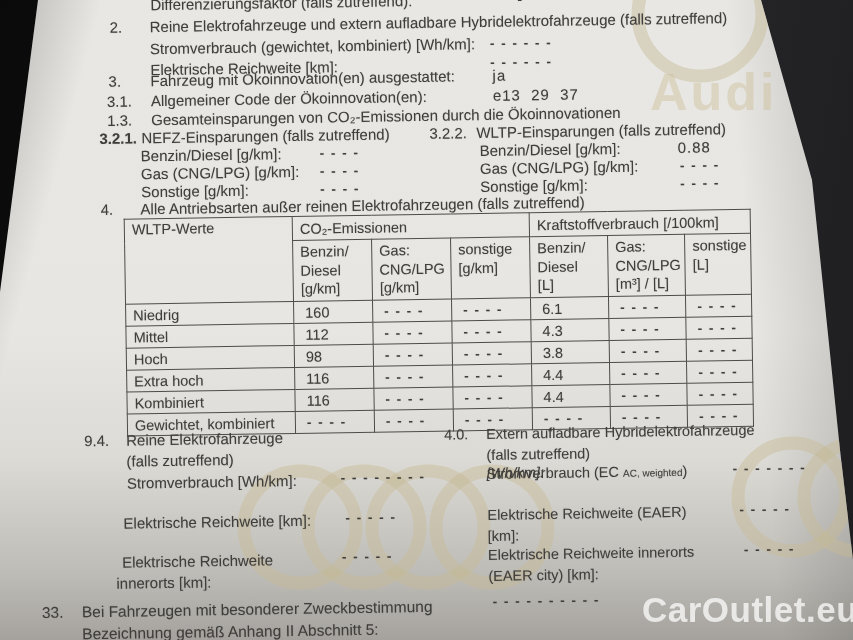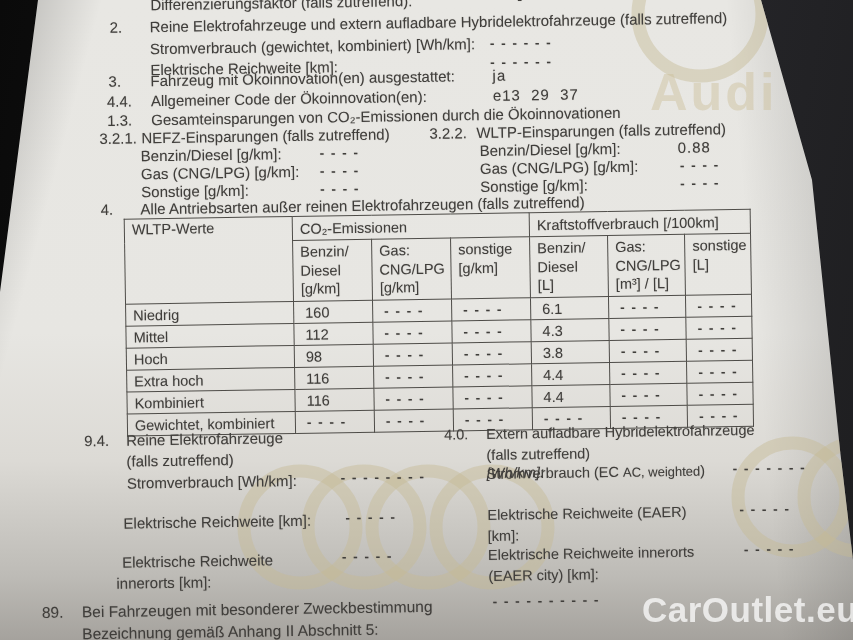--- a/index.html
+++ b/index.html
@@ -29,21 +29,21 @@
     position:absolute;inset:0;
     transform:rotate(-0.9deg);
     transform-origin:420px 300px;
     color:#403e3b;
     text-shadow:0 0 1px rgba(64,62,59,0.30);
   }
   .t{position:absolute;font-size:15px;line-height:19px;white-space:nowrap;}
   .sm{font-size:14.5px;}
   .val{white-space:pre;letter-spacing:1px;}
   .dash{font-weight:bold;letter-spacing:1.5px;font-size:13.5px;}
-  .small-sub{font-size:13px;}
+  .small-sub{font-size:10px;}
   
   table.wtab{
     position:absolute;left:125px;top:214px;
     border-collapse:collapse;table-layout:fixed;
     font-size:14.5px;color:#403e3b;
   }
   .wtab td{
     border:1px solid #4e4c48;
     padding:0 4px 0 7px;vertical-align:middle;overflow:hidden;
   }
@@ -86,28 +86,28 @@
       <div class="t" style="left:154px;top:13px;">Reine Elektrofahrzeuge und extern aufladbare Hybridelektrofahrzeuge (falls zutreffend)</div>
       <div class="t" style="left:154px;top:35px;">Stromverbrauch (gewichtet, kombiniert) [Wh/km]:</div>
       <div class="t dash" style="left:494px;top:35px;">- - - - - -</div>
       <div class="t" style="left:154px;top:56px;">Elektrische Reichweite [km]:</div>
       <div class="t dash" style="left:494px;top:54px;">- - - - - -</div>
 
       <div class="t" style="left:112px;top:67px;">3.</div>
       <div class="t" style="left:154px;top:67px;">Fahrzeug mit Ökoinnovation(en) ausgestattet:</div>
       <div class="t val" style="left:496px;top:67px;">ja</div>
 
-      <div class="t" style="left:110px;top:87px;">4.4.</div>
+      <div class="t" style="left:110px;top:87px;">3.1.</div>
       <div class="t" style="left:154px;top:87px;">Allgemeiner Code der Ökoinnovation(en):</div>
       <div class="t val" style="left:496px;top:87px;">e13  29  37</div>
 
       <div class="t" style="left:110px;top:106px;">1.3.</div>
       <div class="t" style="left:154px;top:106px;">Gesamteinsparungen von CO₂-Emissionen durch die Ökoinnovationen</div>
 
-      <div class="t" style="left:102px;top:124px;">3.2.1.</div>
+      <div class="t" style="left:102px;top:124px;font-weight:bold;">3.2.1.</div>
       <div class="t" style="left:144px;top:124px;">NEFZ-Einsparungen (falls zutreffend)</div>
       <div class="t" style="left:432px;top:124px;">3.2.2.</div>
       <div class="t" style="left:479px;top:124px;">WLTP-Einsparungen (falls zutreffend)</div>
 
       <div class="t" style="left:143px;top:142px;">Benzin/Diesel [g/km]:</div>
       <div class="t dash" style="left:322px;top:142px;">- - - -</div>
       <div class="t" style="left:143px;top:160px;">Gas (CNG/LPG) [g/km]:</div>
       <div class="t dash" style="left:322px;top:160px;">- - - -</div>
       <div class="t" style="left:143px;top:178px;">Sonstige [g/km]:</div>
       <div class="t dash" style="left:322px;top:178px;">- - - -</div>
@@ -247,21 +247,21 @@
       <div class="t sm" style="left:484px;top:465px;font-style:italic;">[Wh/km]:</div>
 
       <div class="t sm" style="left:484px;top:507px;"><span>Elektrische Reichweite (EAER)</span></div>
       <div class="t dash" style="left:736px;top:505px;">- - - - -</div>
       <div class="t sm" style="left:484px;top:528px;">[km]:</div>
 
       <div class="t sm" style="left:484px;top:547px;"><span>Elektrische Reichweite innerorts</span></div>
       <div class="t dash" style="left:740px;top:545px;">- - - - -</div>
       <div class="t sm" style="left:484px;top:568px;">(EAER city) [km]:</div>
 
-      <div class="t" style="left:37px;top:597px;font-size:15.5px;">89.</div>
+      <div class="t" style="left:37px;top:597px;font-size:15.5px;">33.</div>
       <div class="t" style="left:77px;top:597px;font-size:15.5px;">Bei Fahrzeugen mit besonderer Zweckbestimmung</div>
       <div class="t dash" style="left:488px;top:593px;">- - - - - - - - - -</div>
       <div class="t" style="left:77px;top:619px;font-size:15.5px;">Bezeichnung gemäß Anhang II Abschnitt 5:</div>
 
     </div>
   </div>
 
   <div class="credit">CarOutlet.eu</div>
 </div>
 

